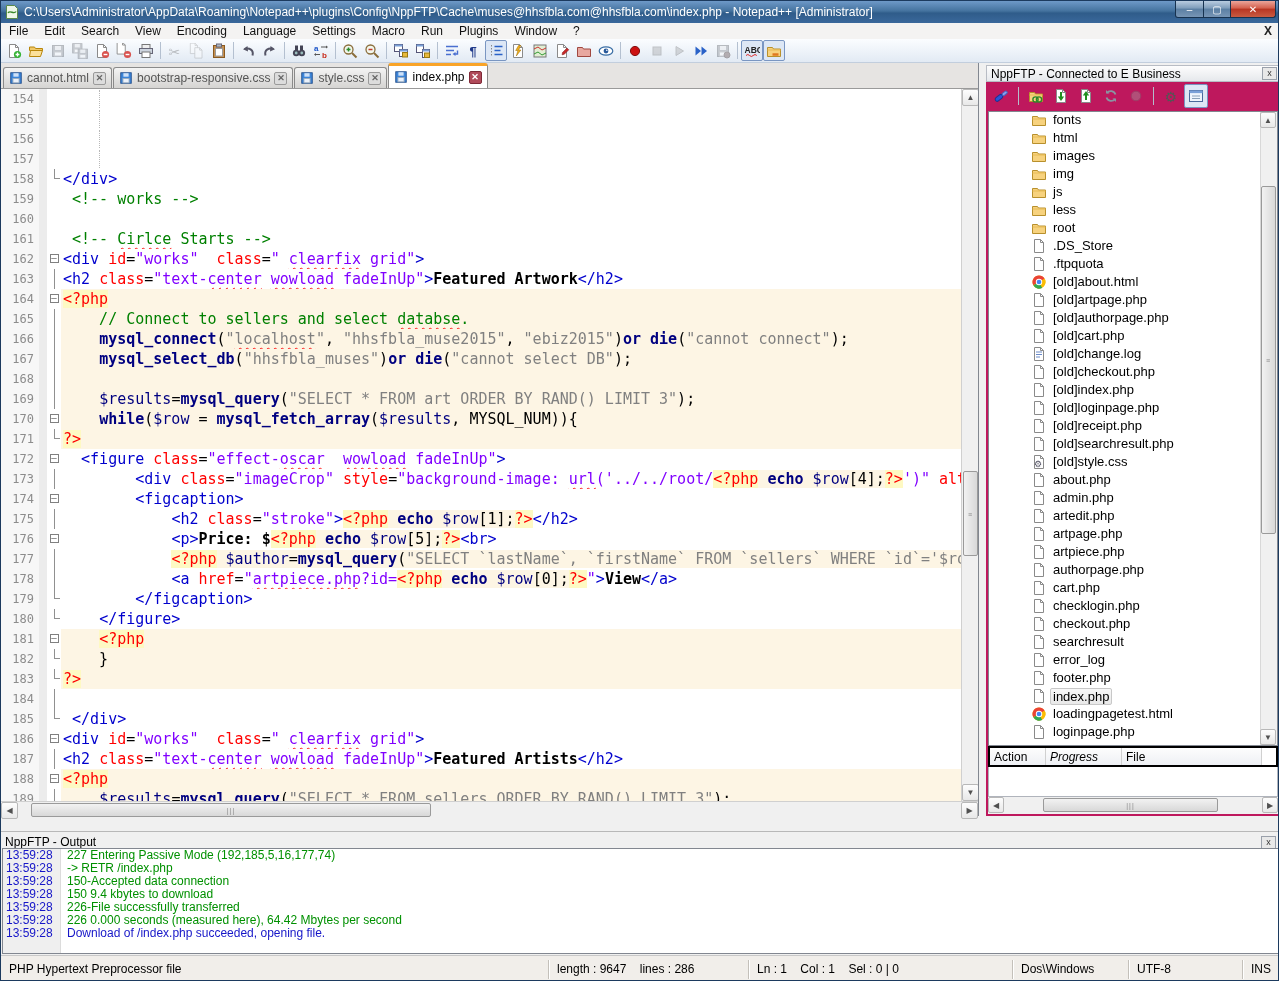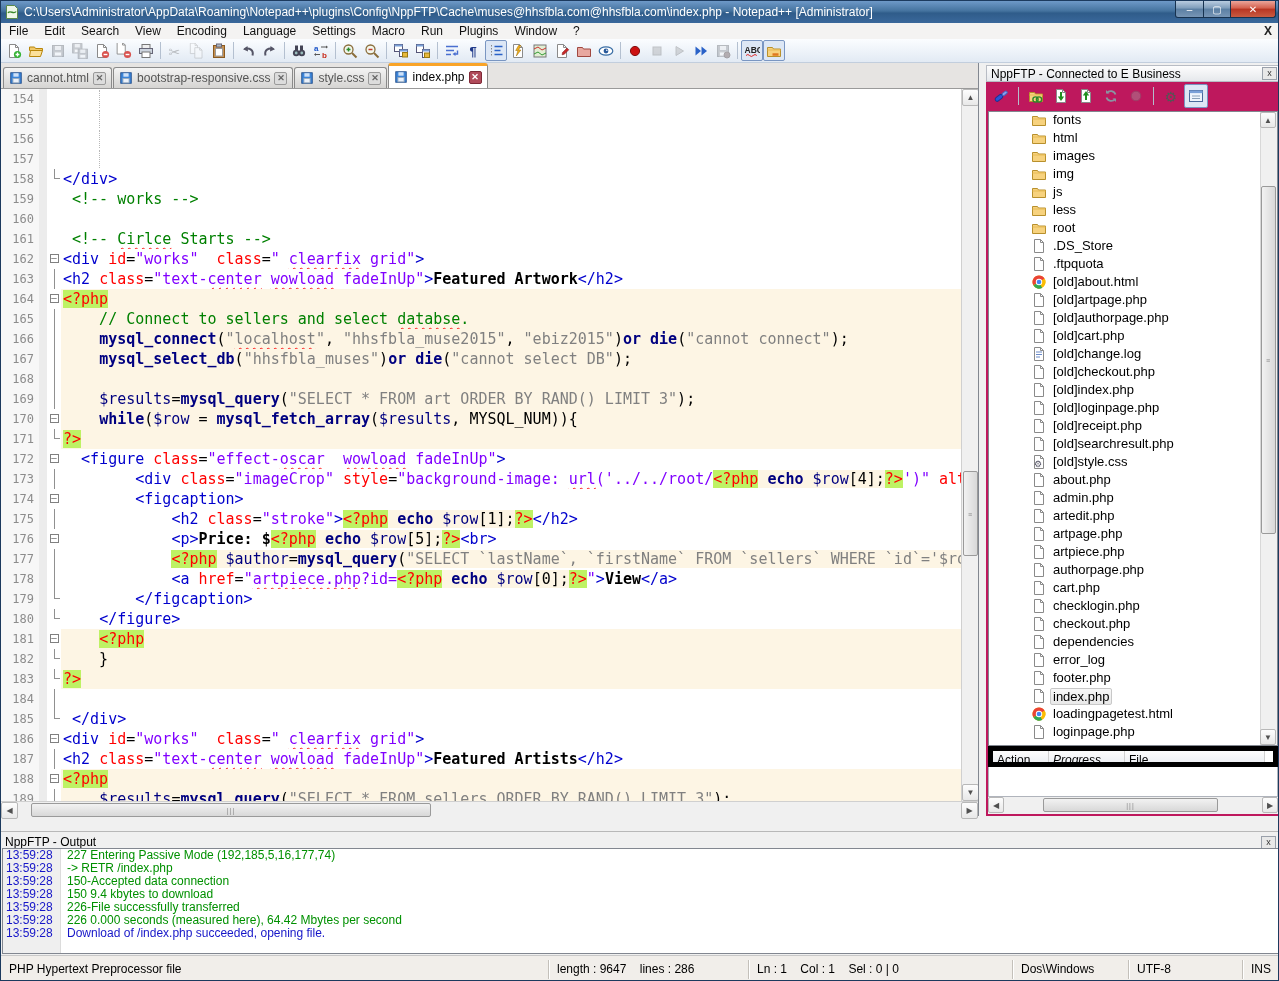--- a/index.html
+++ b/index.html
@@ -38,21 +38,21 @@
 .code{flex:1;line-height:20px;position:relative;padding-left:2px;overflow:hidden}
 .cl.phl .code{background:#fdf5e4}
 .fbox{width:9px;height:9px;border:1px solid #808080;background:#fff;margin-top:5px;font-size:9px;line-height:6px;text-align:center;color:#505050}
 .fline{width:1px;height:20px;background:#909090}
 .fend{width:1px;height:10px;background:#909090;position:relative}
 .fend:after{content:'';position:absolute;left:0;top:9px;width:6px;height:1px;background:#909090}
 .iguide{position:absolute;left:38px;top:1px;height:18px;border-left:1px dotted #b8b8b8}
 
 .tg{color:#0000cd}.at{color:#ff0000}.vl{color:#8000ff}
 .tx{color:#000;font-weight:bold}.cm{color:#008000}
-.ph{color:#ff0000;background:#bef264}
+.ph{color:#ff0000;background:#fef9c3}
 .kw{color:#000080;font-weight:bold}.vr{color:#000080}
 .st{color:#808080}.pl{color:#000}
 .ib{background:#fdf5e4}
 .sq{text-decoration:underline;text-decoration-style:wavy;text-decoration-color:#ff1a1a;text-decoration-thickness:1px;text-underline-offset:3px}
 
 .sb{background:#f0f0f0;position:absolute}
 .sb .arrow{position:absolute;width:17px;height:17px;background:linear-gradient(180deg,#fdfdfd,#e8e8e8);border:1px solid #b8b8b8;border-radius:2px;color:#505050;font-size:8px;display:flex;align-items:center;justify-content:center}
 .sb .thumb{position:absolute;background:linear-gradient(90deg,#f2f2f2,#d8d8d8);border:1px solid #9a9a9a;border-radius:2px}
 .sb .thumb.h{background:linear-gradient(180deg,#f2f2f2,#d8d8d8)}
 .grip{position:absolute;left:50%;top:50%;transform:translate(-50%,-50%);color:#8a8a8a;font-size:7px;letter-spacing:1px;line-height:3px}
@@ -66,21 +66,21 @@
 #ftp-toolbar{height:28px;display:flex;align-items:center;padding-left:3px;gap:1px}
 .fbtn{width:24px;height:24px;display:flex;align-items:center;justify-content:center;border:1px solid transparent;border-radius:2px}
 .fbtn.disabled{opacity:.4;filter:grayscale(90%)}
 .fbtn.pressed{background:#dde7f5;border-color:#7a96c2}
 .fsep{width:1px;height:18px;background:#b4bccc;margin:0 4px}
 #tree{position:absolute;left:2px;top:46px;width:290px;height:635px;background:#fff;border:1px solid #828790;overflow:hidden}
 .titem{display:flex;align-items:flex-start;height:18px;padding-left:42px;font-size:13px;color:#000;white-space:nowrap}
 .titem .ticon{width:16px;height:16px;margin-right:6px;flex:none;display:inline-flex}
 .titem.sel .tlabel{border:1px solid #c8c8c8;background:linear-gradient(180deg,#f8f8f8,#e8e8e8);border-radius:2px;padding:0 2px;margin-left:-3px}
 #tree-vscroll{position:absolute;right:0;top:0;width:17px;height:633px;background:#f0f0f0;border-left:1px solid #d8d8d8}
-#ftp-cols{position:absolute;left:2px;top:681px;width:290px;height:21px;background:#fff;border:5px solid #000000;display:flex;font-size:12px}
+#ftp-cols{position:absolute;left:2px;top:681px;width:290px;height:21px;background:#fff;border:2px solid #000000;display:flex;font-size:12px}
 #ftp-cols .col{border-right:1px solid #d0d0d0;padding:2px 4px;background:linear-gradient(180deg,#fdfdfd,#eef0f4)}
 #ftp-list{position:absolute;left:2px;top:702px;width:290px;height:30px;background:#fff;border:1px solid #b0b4bc;border-top:none}
 #ftp-hscroll{position:absolute;left:2px;top:732px;width:290px;height:17px;background:#f0f0f0}
 
 #outputpanel{position:absolute;left:0;top:830px;width:1279px;height:124px;background:#f0f0f0}
 #out-caption{height:21px;display:flex;align-items:center;font-size:12px;padding-left:4px;border-top:1px solid #b8b8b8;color:#000}
 #out-caption .pclose{margin-left:auto;margin-right:4px;width:15px;height:13px;border:1px solid #9aa0aa;background:#e8e8e8;font-size:9px;line-height:11px;text-align:center;color:#333}
 #console{position:absolute;left:1px;top:17px;width:1277px;height:106px;background:#fff;border:1px solid #828790;overflow:hidden}
 #console .gutter{position:absolute;left:0;top:0;width:58px;height:100%;background:#efefef;border-right:1px solid #dcdcdc}
 .crow{position:relative;height:13px;font-size:12px;line-height:13px;white-space:pre}
@@ -819,21 +819,21 @@
             </span>
             <span class="tlabel">checkout.php</span>
           </div>
           <div class="titem">
             <span class="ticon">
               <svg width="16" height="16" viewBox="0 0 16 16">
                 <path d="M3.5 1.5h6l3 3v10h-9z" fill="#fff" stroke="#8a8a8a"></path>
                 <path d="M9.5 1.5v3h3" fill="none" stroke="#8a8a8a"></path>
               </svg>
             </span>
-            <span class="tlabel">dependencies</span>
+            <span class="tlabel">searchresult</span>
           </div>
           <div class="titem">
             <span class="ticon">
               <svg width="16" height="16" viewBox="0 0 16 16">
                 <path d="M3.5 1.5h6l3 3v10h-9z" fill="#fff" stroke="#8a8a8a"></path>
                 <path d="M9.5 1.5v3h3" fill="none" stroke="#8a8a8a"></path>
               </svg>
             </span>
             <span class="tlabel">error_log</span>
           </div>

